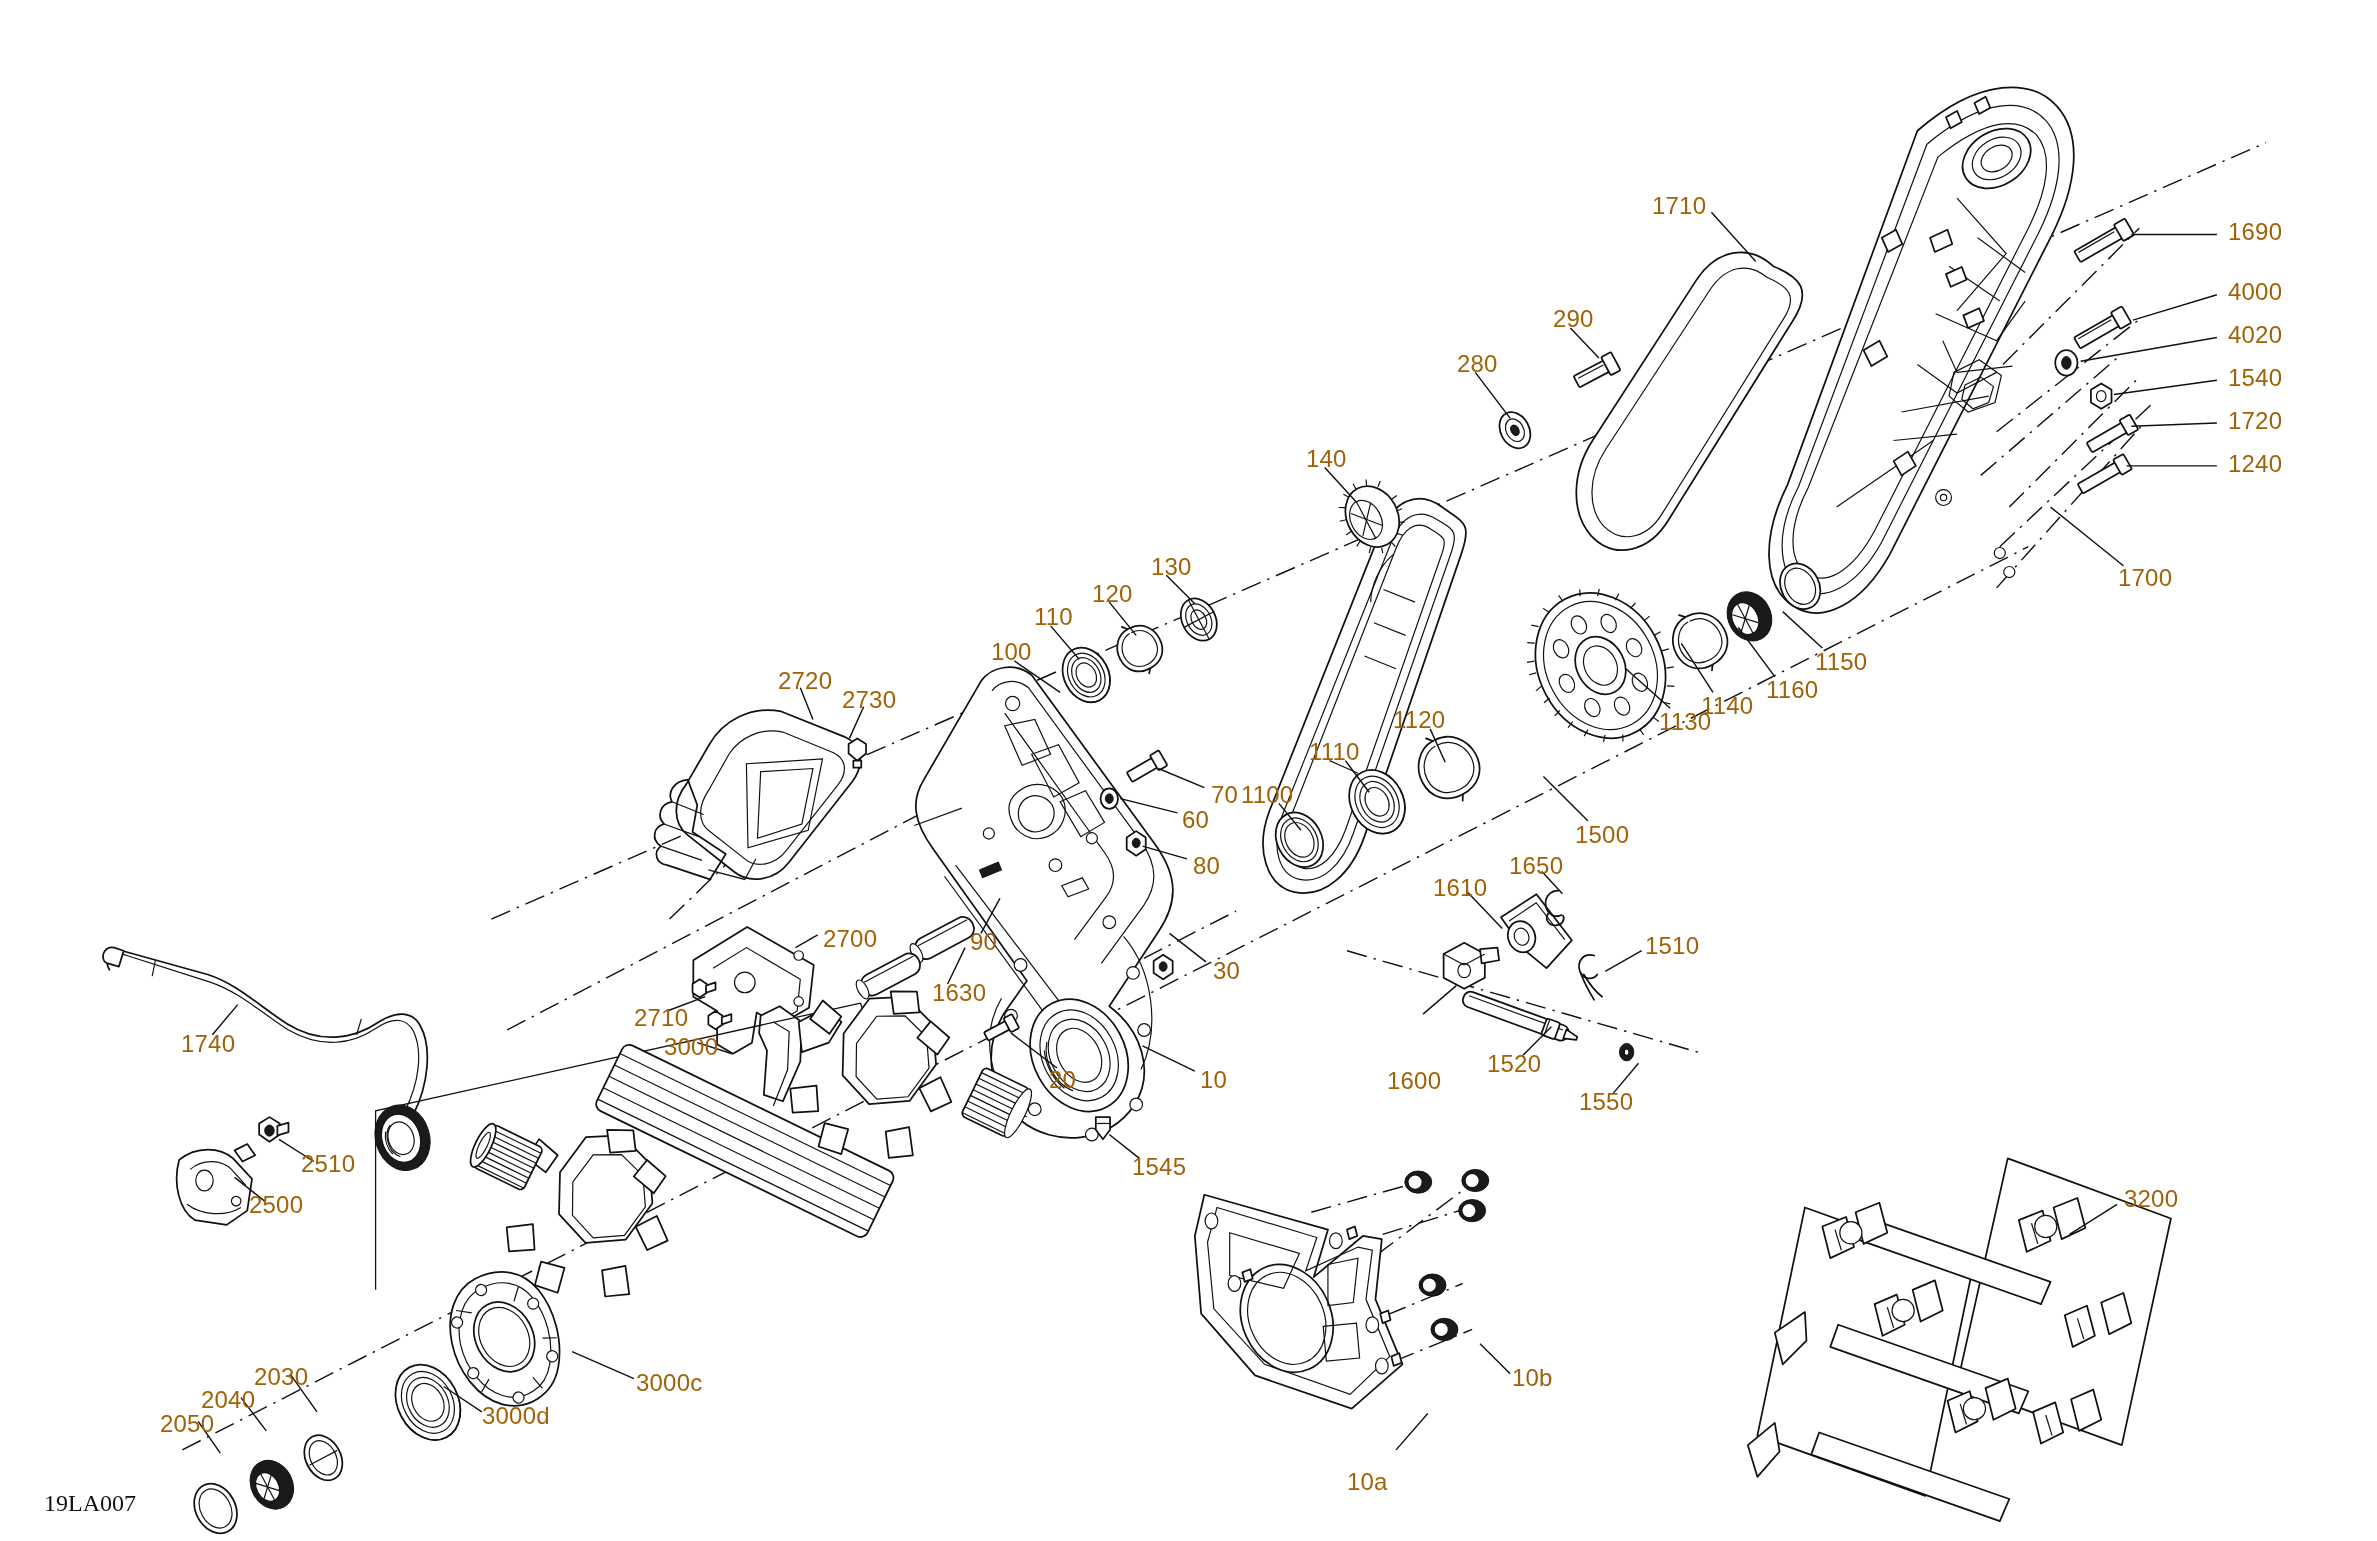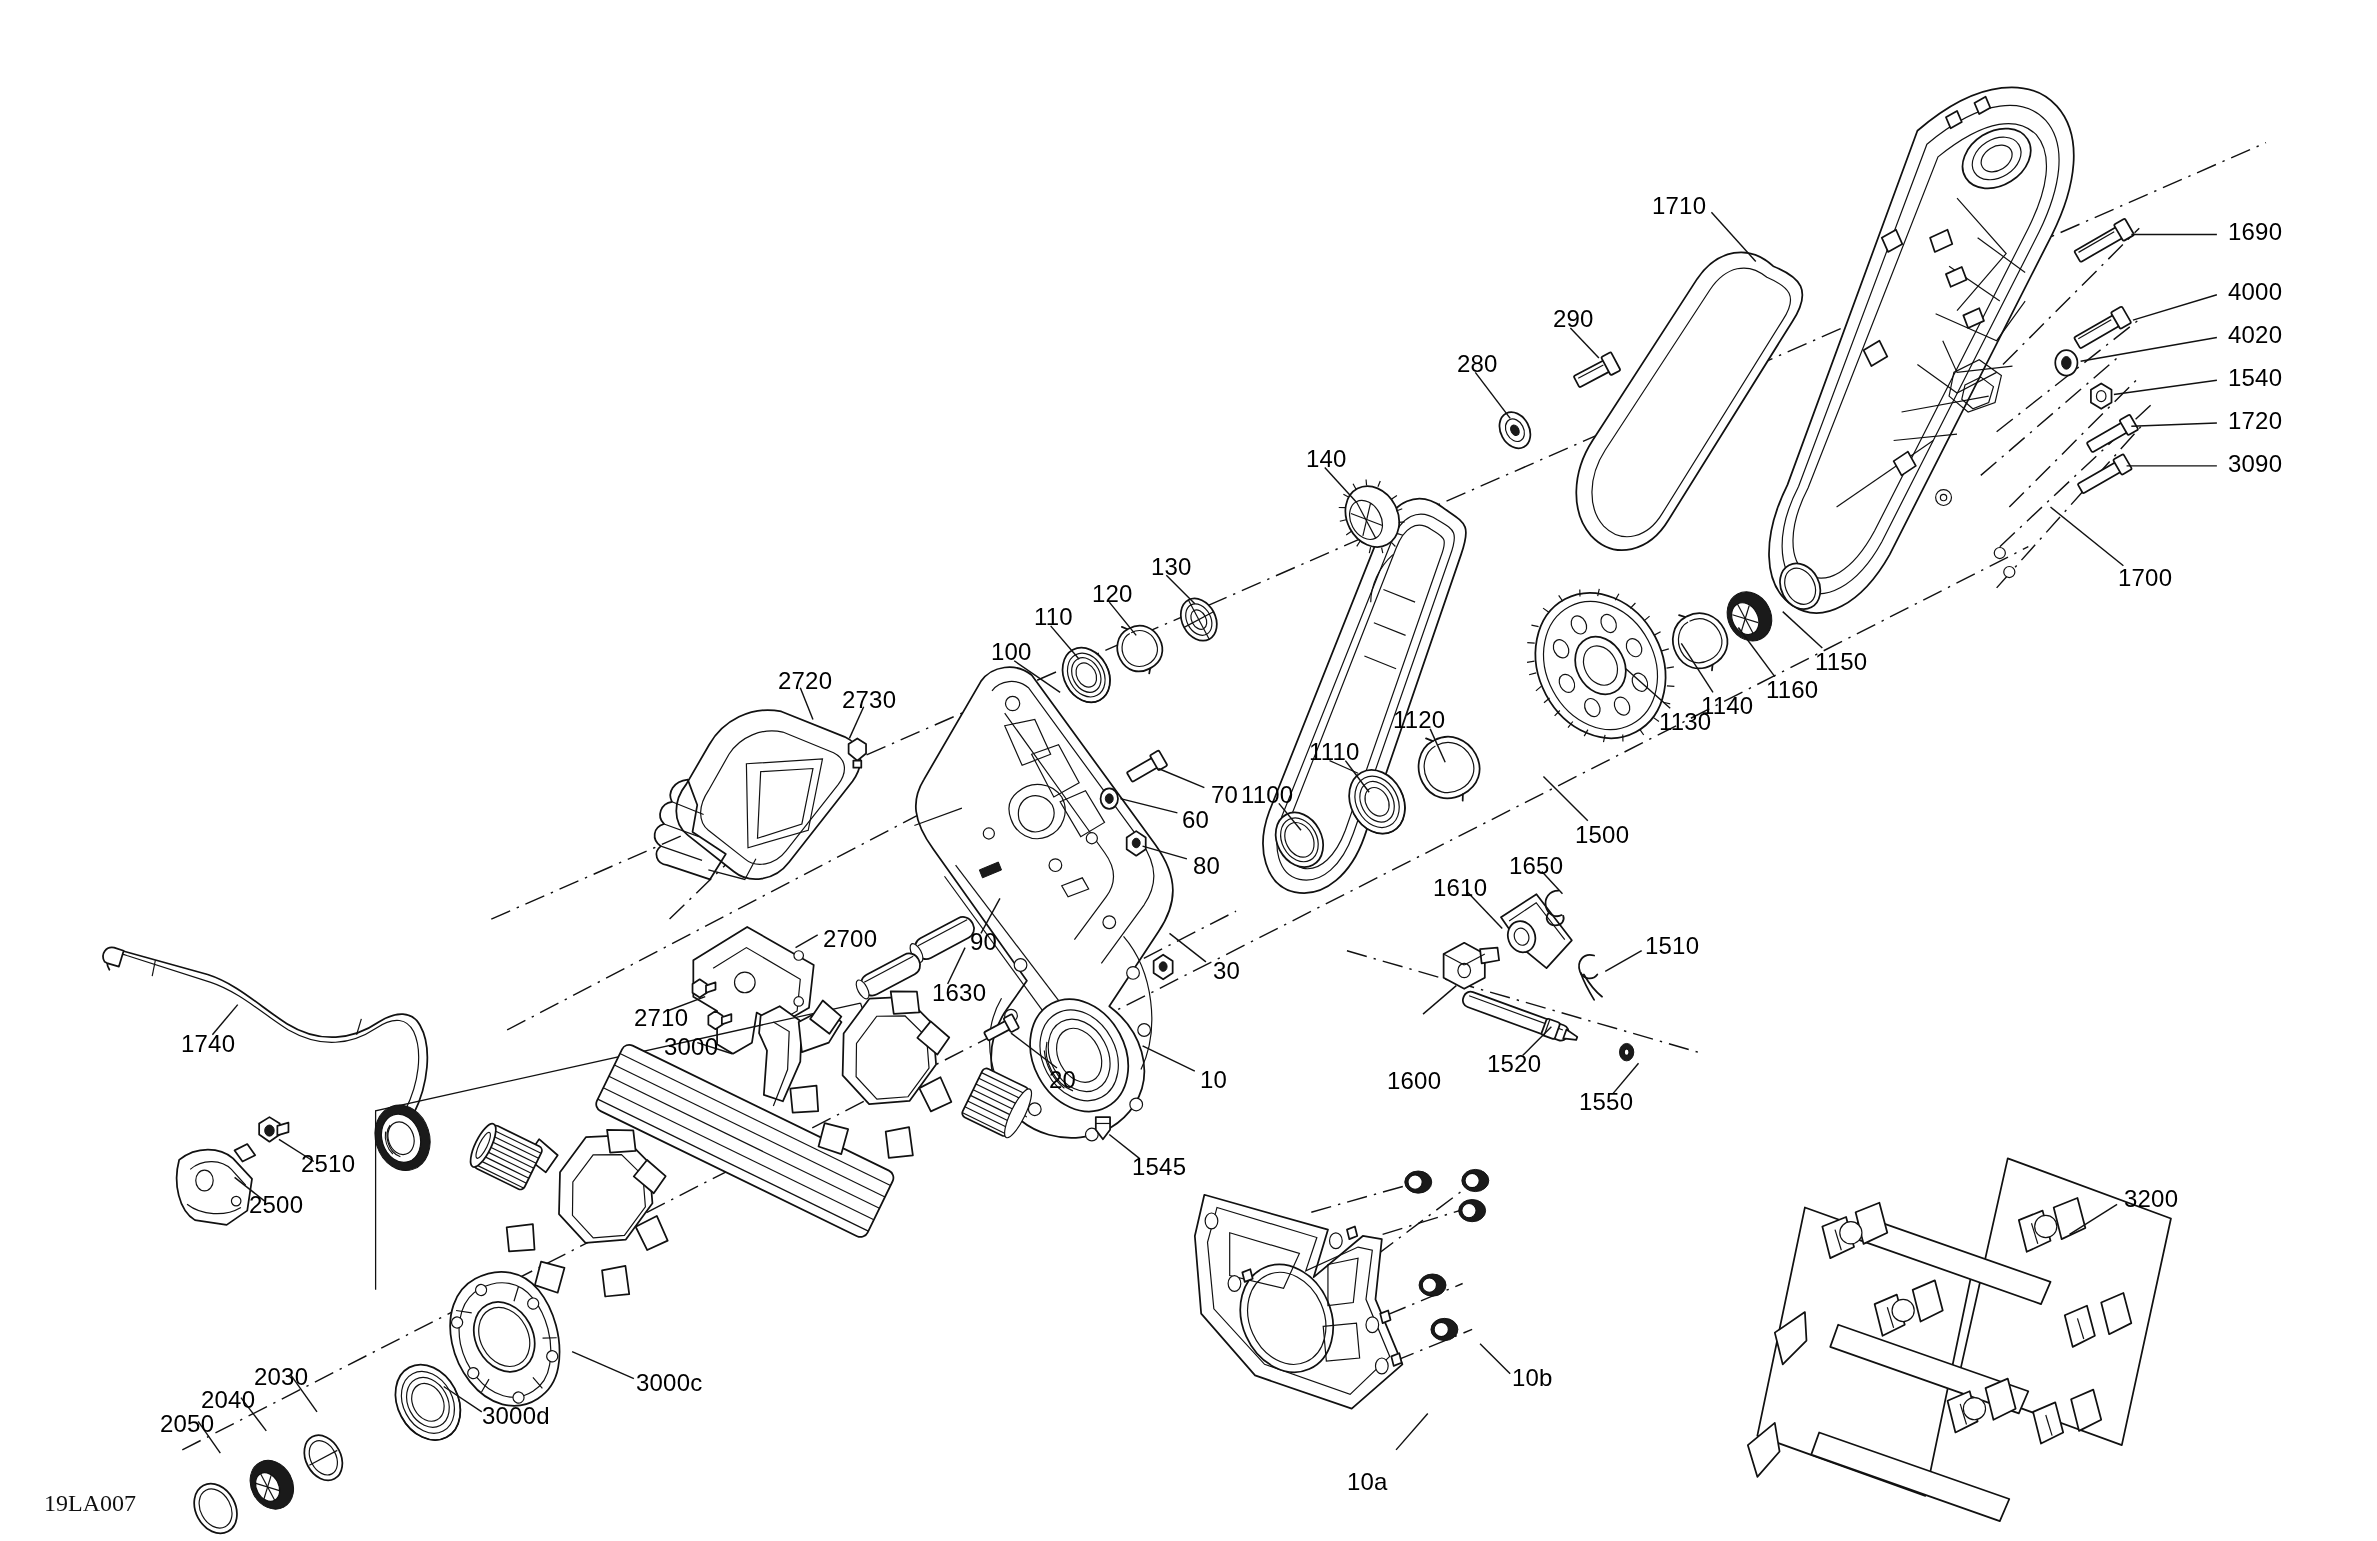--- a/index.html
+++ b/index.html
@@ -1,21 +1,21 @@
 <!DOCTYPE html>
 <html style="font-size:12.7px"><head>
 <meta charset="utf-8">
 <title>Parts Diagram</title>
 <style>
   html,body{margin:0;padding:0;background:#ffffff;}
   body{font-family:"Liberation Sans",sans-serif;}
   #stage{position:relative;width:2377px;height:1541px;background:#fff;overflow:hidden;}
   #art{position:absolute;left:0;top:0;width:2377px;height:1541px;}
   .lbl{position:absolute;font-family:"Liberation Sans",sans-serif;font-size:24px;
-       color:#000000;letter-spacing:0.2px;white-space:nowrap;line-height:1;}
+       color:#a16207;letter-spacing:0.2px;white-space:nowrap;line-height:1;}
   .code{position:absolute;font-family:Liberation Serif, serif;font-size:24px;color:#111;}
 </style>
 </head>
 <body>
 
 <div id="stage">
 
   <svg id="art" viewBox="0 0 3000 1945" xmlns="http://www.w3.org/2000/svg">
     <defs>
       <style>
@@ -811,21 +811,21 @@
       <path class="lead" d="M 2672 1520 L 2612 1558"></path>
     </g>
   </svg>
 
   <div class="lbl" style="left:1652px;top:194px;">1710</div>
   <div class="lbl" style="left:2228px;top:220px;">1690</div>
   <div class="lbl" style="left:2228px;top:280px;">4000</div>
   <div class="lbl" style="left:2228px;top:323px;">4020</div>
   <div class="lbl" style="left:2228px;top:366px;">1540</div>
   <div class="lbl" style="left:2228px;top:409px;">1720</div>
-  <div class="lbl" style="left:2228px;top:452px;">3090</div>
+  <div class="lbl" style="left:2228px;top:452px;">1240</div>
   <div class="lbl" style="left:2118px;top:566px;">1700</div>
   <div class="lbl" style="left:1553px;top:307px;">290</div>
   <div class="lbl" style="left:1457px;top:352px;">280</div>
   <div class="lbl" style="left:1306px;top:447px;">140</div>
   <div class="lbl" style="left:1151px;top:555px;">130</div>
   <div class="lbl" style="left:1092px;top:582px;">120</div>
   <div class="lbl" style="left:1034px;top:605px;">110</div>
   <div class="lbl" style="left:991px;top:640px;">100</div>
   <div class="lbl" style="left:1815px;top:650px;">1150</div>
   <div class="lbl" style="left:1766px;top:678px;">1160</div>

